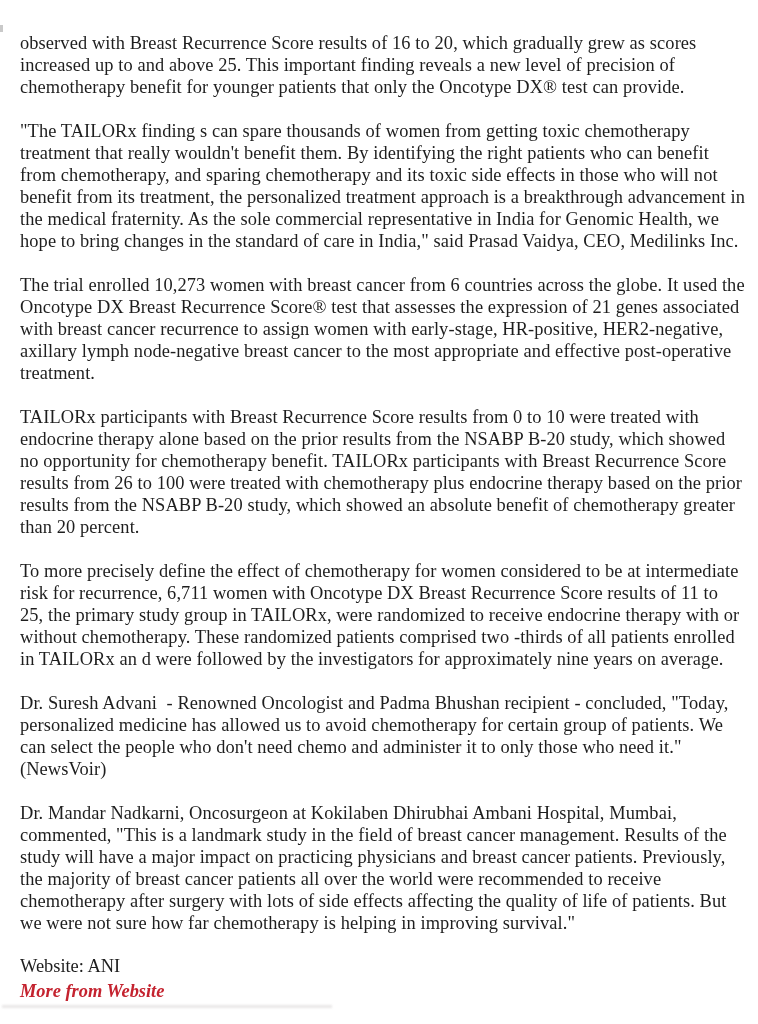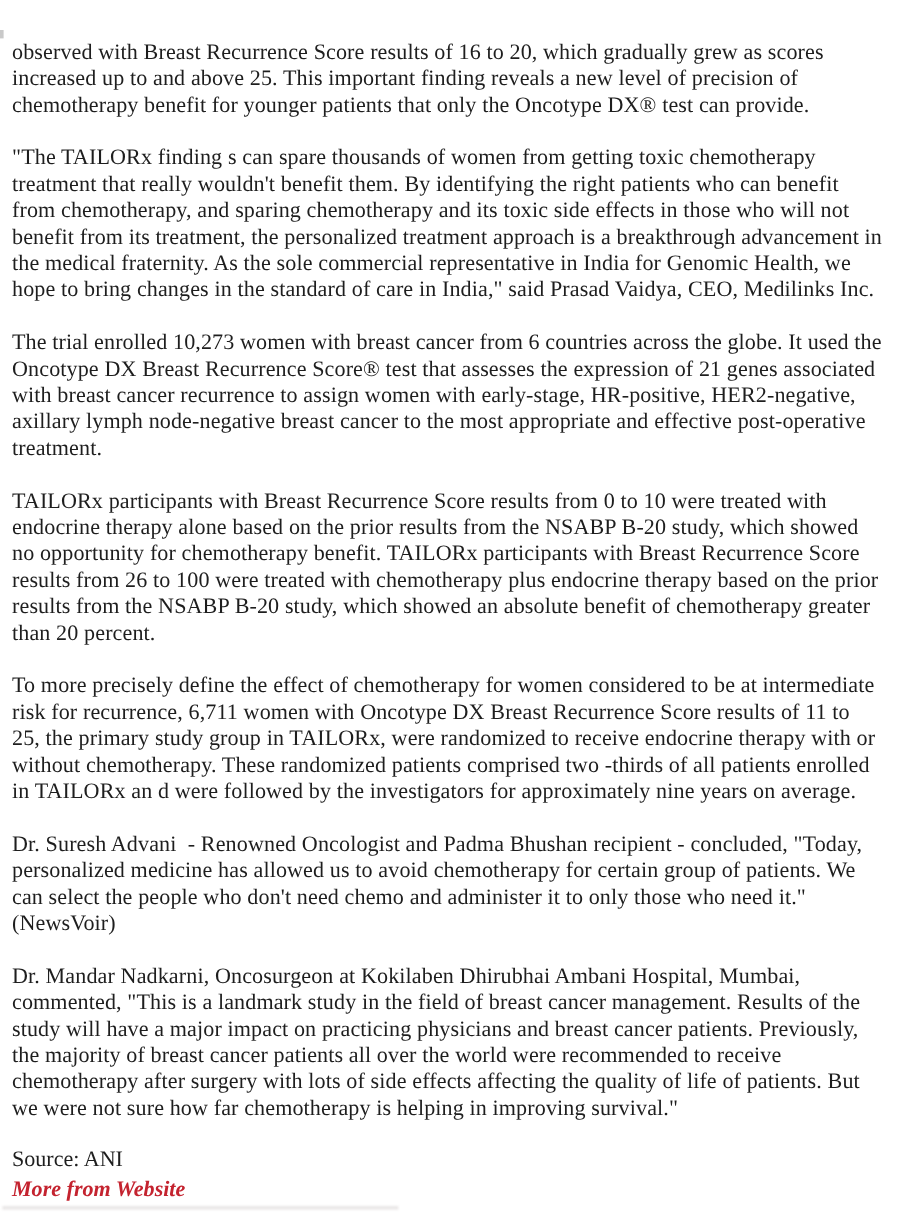--- a/index.html
+++ b/index.html
@@ -14,21 +14,21 @@
     position: relative;
     font-family: "Liberation Serif", "DejaVu Serif", serif;
     color: #1e1e1e;
   }
   .page {
     position: absolute;
     top: 0; left: 0;
     width: 758px;
     height: 1024px;
     box-sizing: border-box;
-    padding: 32px 2px 0 10px;
+    padding: 32px 2px 0 20px;
   }
   .para {
     font-size: 18.4px;
     line-height: 22px;
     margin: 0 0 22px 0;
     white-space: pre-wrap;
     letter-spacing: 0.1px;
   }
   .source-block {
     font-size: 18.4px;
@@ -106,19 +106,19 @@
 (NewsVoir)</p>
 
   <p class="para">Dr. Mandar Nadkarni, Oncosurgeon at Kokilaben Dhirubhai Ambani Hospital, Mumbai,
 commented, "This is a landmark study in the field of breast cancer management. Results of the
 study will have a major impact on practicing physicians and breast cancer patients. Previously,
 the majority of breast cancer patients all over the world were recommended to receive
 chemotherapy after surgery with lots of side effects affecting the quality of life of patients. But
 we were not sure how far chemotherapy is helping in improving survival."</p>
 
   <div class="source-block">
-    <span class="source-line">Source: ANI</span>
+    <span class="source-line">Website: ANI</span>
     <a class="more-link" href="#" style="color: rgb(196, 35, 47);">More from Website</a>
   </div>
 
   <div class="bottom-ghost"></div>
 
 </div>
 
 </body></html>

